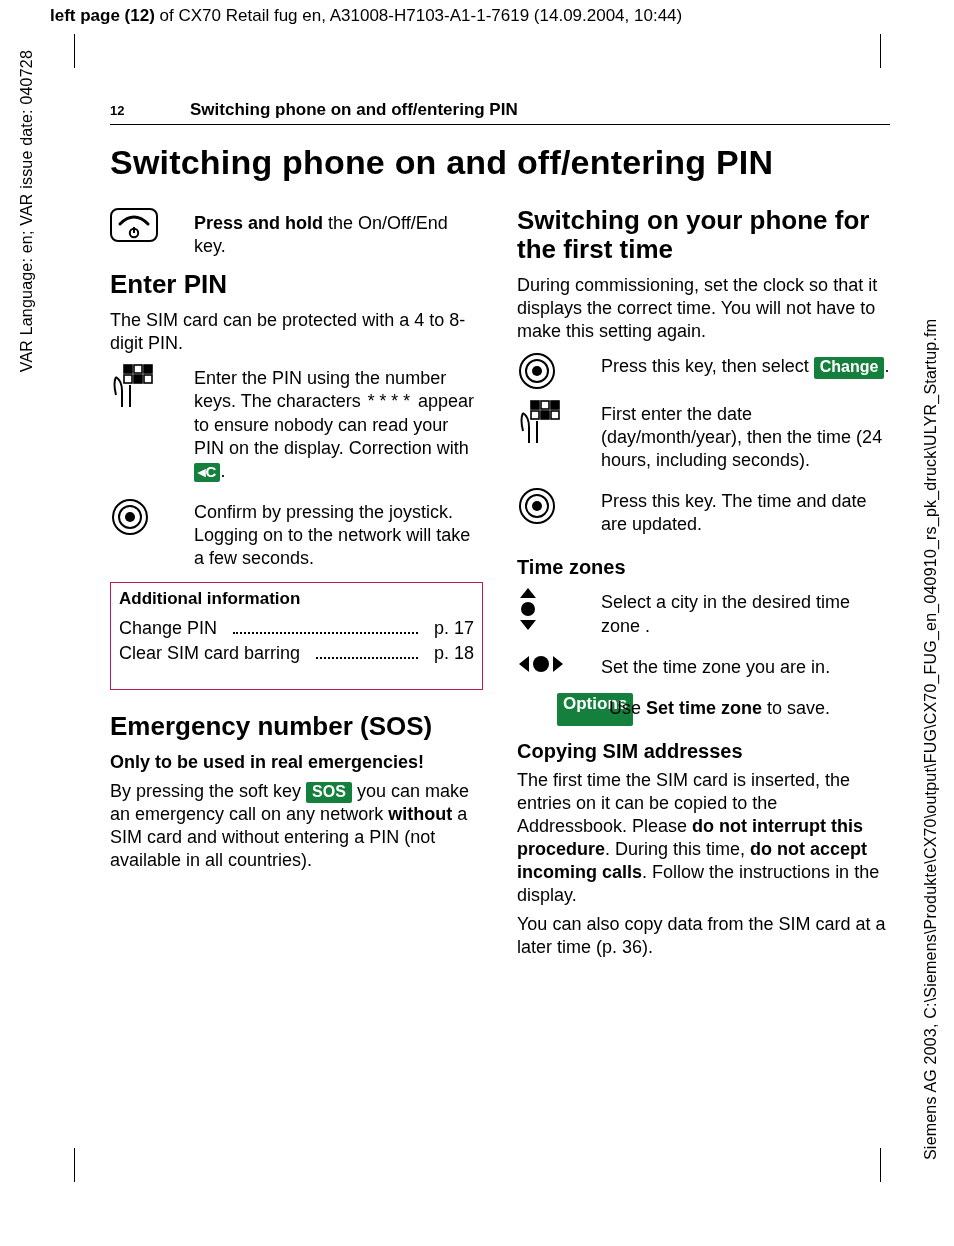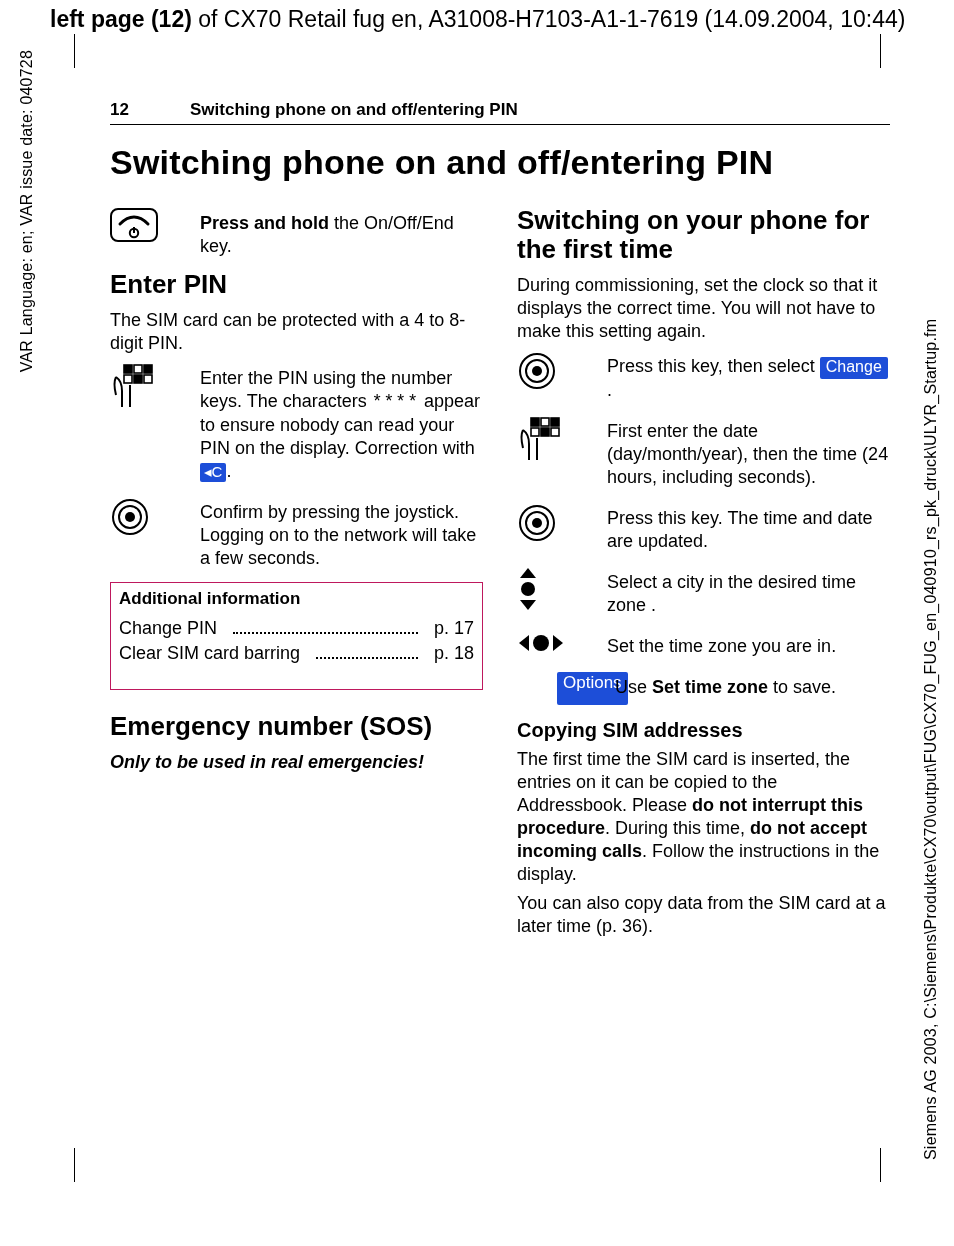--- a/index.html
+++ b/index.html
@@ -10,40 +10,40 @@
     color: #000;
     width: 954px;
     height: 1246px;
     position: relative;
     overflow: hidden;
   }
   .top-meta {
     position: absolute;
     top: 6px;
     left: 50px;
-    font-size: 23px;
+    font-size: 17px;
   }
   .top-meta b { font-weight: bold; }
   .cm { position:absolute; background:#000; }
   .page {
     position: absolute;
     top: 100px;
     left: 110px;
     width: 780px;
   }
   .running-head {
     display: flex;
     align-items: baseline;
     border-bottom: 1px solid #000;
     padding-bottom: 4px;
     margin-bottom: 18px;
   }
   .running-head .num {
     font-weight: bold;
-    font-size: 17px;
+    font-size: 13px;
     width: 80px;
   }
   .running-head .txt {
     font-weight: bold;
     font-size: 17px;
   }
   h1.title {
     font-size: 34px;
     font-weight: bold;
     margin: 16px 0 18px 0;
@@ -67,37 +67,37 @@
     font-weight: bold;
     margin: 14px 0 6px 0;
   }
   p, .row .desc {
     font-size: 18px;
     line-height: 1.28;
     margin: 6px 0;
   }
   .row {
     display: flex;
-    gap: 20px;
+    gap: 14px;
     margin: 6px 0;
   }
   .row .ic {
     width: 70px;
     flex: 0 0 70px;
     display: flex;
     justify-content: flex-start;
     padding-top: 2px;
   }
   .row .desc { flex: 1; }
   .stars { font-family: "Courier New", monospace; letter-spacing: 1px; }
   .softkey {
     display: inline-block;
-    background: #1d4ed8;
+    background: #15803d;
     color: #fff;
-    font-weight: normal;
+    font-weight: bold;
     padding: 1px 6px 2px 6px;
     border-radius: 2px;
     font-size: 16px;
     line-height: 1.15;
   }
   .softkey.small { font-size: 15px; padding: 0 4px 1px 4px; }
   .infobox {
     border: 1px solid #be185d;
     padding: 6px 8px 23px 8px;
   }
@@ -236,21 +236,24 @@
           <span class="dl-page">p. 17</span>
         </div>
         <div class="dotline">
           <span class="dl-label">Clear SIM card barring </span>
           <span class="dl-dots"></span>
           <span class="dl-page">p. 18</span>
         </div>
       </div>
 
       <h2 style="margin-top:22px">Emergency number (SOS)</h2>
-      <p style="font-weight:bold; font-size:18px; margin:6px 0 6px 0;font-style:italic;">Only to be used in real emergencies!</p>
+      <p style="font-weight:bold; font-size:18px; margin:6px 0 6px 0;">Only to be used in real emergencies!</p>
+      <p>
+        <span>By pressing the soft key </span><span class="softkey">SOS</span><span> you can make an emergency call on any network </span><b>without</b><span> a SIM card and without entering a PIN (not available in all countries).</span>
+      </p>
     </div>
 
     <div class="col">
 
       <h2>Switching on your phone for the first time</h2>
 
       <p>During commissioning, set the clock so that it displays the correct time. You will not have to make this setting again.</p>
 
       <div class="row">
         <div class="ic">
@@ -293,20 +296,21 @@
         <div class="ic">
           <svg width="40" height="40" viewBox="0 0 40 40">
             <circle cx="20" cy="20" r="17" fill="none" stroke="#000" stroke-width="2"></circle>
             <circle cx="20" cy="20" r="11" fill="none" stroke="#000" stroke-width="2"></circle>
             <circle cx="20" cy="20" r="5" fill="#000"></circle>
           </svg>
         </div>
         <div class="desc">Press this key. The time and date are updated.</div>
       </div>
 
+      <h3>Time zones</h3>
 
       <div class="row">
         <div class="ic">
           <svg width="22" height="44" viewBox="0 0 22 44">
             <polygon points="11,1 3,11 19,11" fill="#000"></polygon>
             <circle cx="11" cy="22" r="7" fill="#000"></circle>
             <polygon points="11,43 3,33 19,33" fill="#000"></polygon>
           </svg>
         </div>
         <div class="desc">Select a city in the desired time zone .</div>

